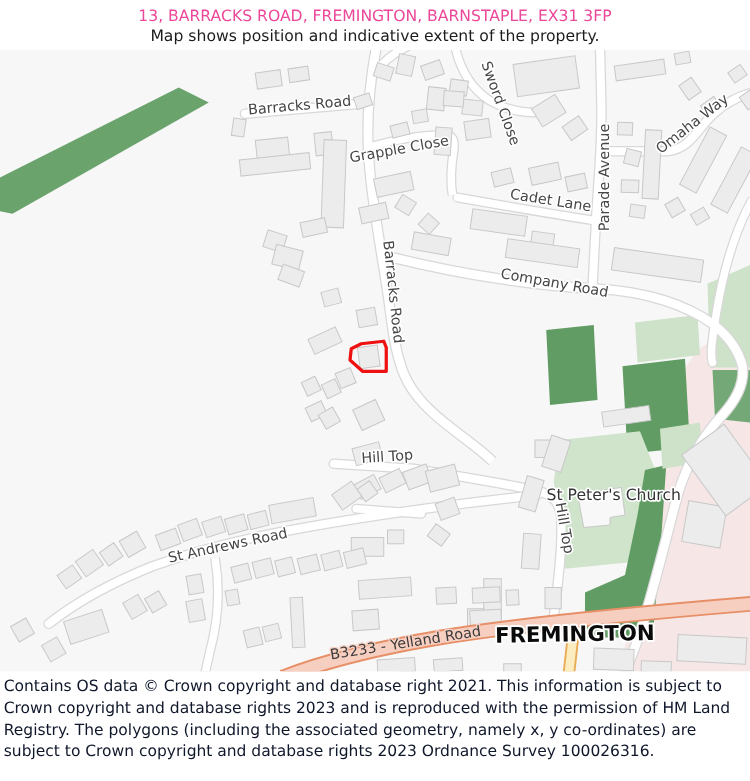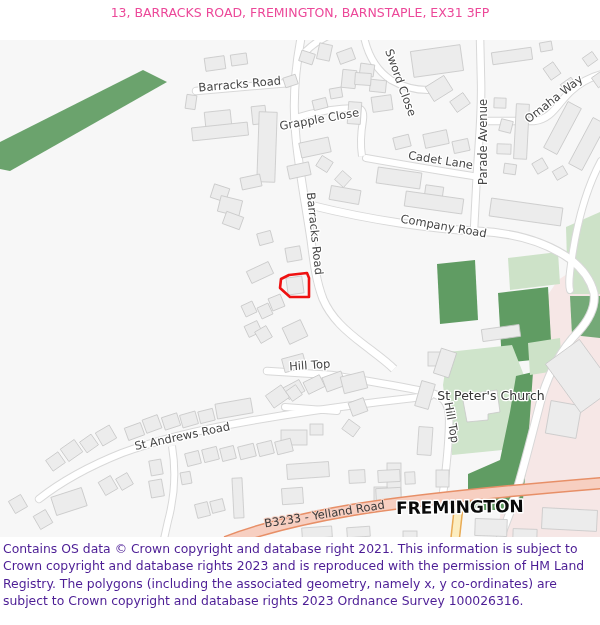--- a/index.html
+++ b/index.html
@@ -3,36 +3,37 @@
 <meta charset="utf-8">
 <style>
   html,body{margin:0;padding:0;background:#ffffff;}
   body{width:600px;height:625px;position:relative;font-family:"DejaVu Sans",sans-serif;overflow:hidden;}
   .header{position:absolute;top:0;left:0;width:600px;height:40px;background:#ffffff;text-align:center;}
   .header .title{font-size:12.5px;color:#ec4899;padding-top:5px;line-height:16px;}
   .header .subtitle{font-size:12.5px;color:#1c1c1c;line-height:16px;}
   .mapwrap{position:absolute;top:40px;left:0;width:600px;height:497px;background:#f7f7f7;}
   svg{display:block;}
   .footer{position:absolute;top:538px;left:0;width:596px;padding:2px 2px 0 3px;background:#ffffff;
-          font-size:12.4px;line-height:17.4px;color:#4c1d95;}
+          font-size:12.4px;line-height:17.4px;color:#0f172a;}
   
   .rd{font-family:"DejaVu Sans",sans-serif;font-size:11.5px;fill:#464646;text-anchor:middle;
       paint-order:stroke;stroke:#ffffff;stroke-width:2.6px;stroke-linejoin:round;}
   .church{font-family:"DejaVu Sans",sans-serif;font-size:12.5px;fill:#333;text-anchor:middle;
       paint-order:stroke;stroke:#ffffff;stroke-width:2.6px;stroke-linejoin:round;}
   .town{font-family:"DejaVu Sans",sans-serif;font-size:17px;font-weight:bold;fill:#0a0a0a;text-anchor:middle;
       paint-order:stroke;stroke:#ffffff;stroke-width:3px;stroke-linejoin:round;}
   .broad-label{font-family:"DejaVu Sans",sans-serif;font-size:11.5px;fill:#3a3a3a;text-anchor:middle;
       paint-order:stroke;stroke:#f7cfc1;stroke-width:2.2px;stroke-linejoin:round;}
 </style>
 </head>
 <body>
 
 <div class="header">
   <div class="title">13, BARRACKS ROAD, FREMINGTON, BARNSTAPLE, EX31 3FP</div>
+  <div class="subtitle">Map shows position and indicative extent of the property.</div>
 </div>
 
 <div class="mapwrap">
   <svg id="map-svg" width="600" height="497" viewBox="0 0 600 497">
     <g id="layer-pink">
         <polygon points="600,213 558,240 543,262 536,300 526,355 516,420 503,460 496,499 600,499" fill="#f6e7e6"></polygon>
       </g>
     <g id="layer-green">
         <polygon points="0,102 143,30 167,42 10,131 0,129" fill="#6ba36d"></polygon>
         <polygon points="508,218 558,212 560,244 510,250" fill="#cde2c8"></polygon>

